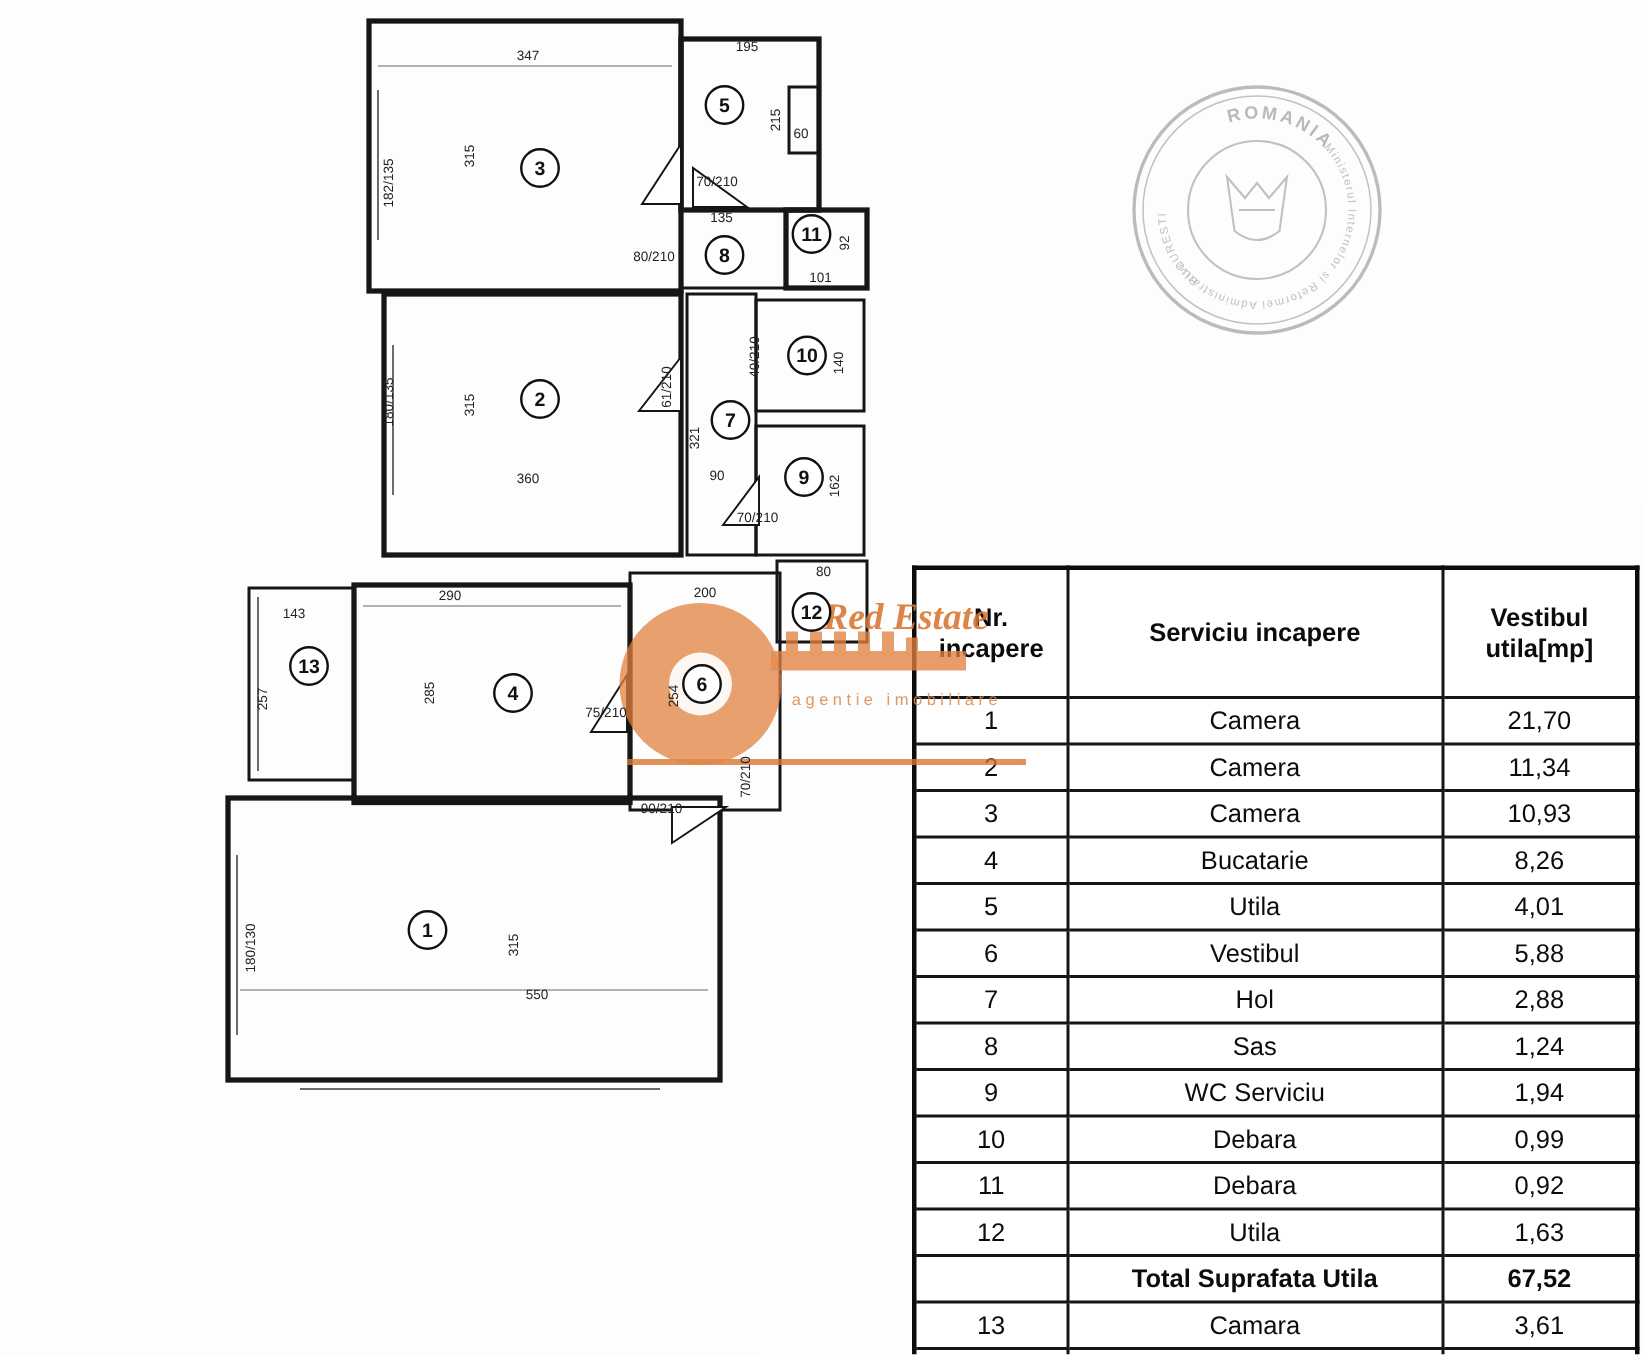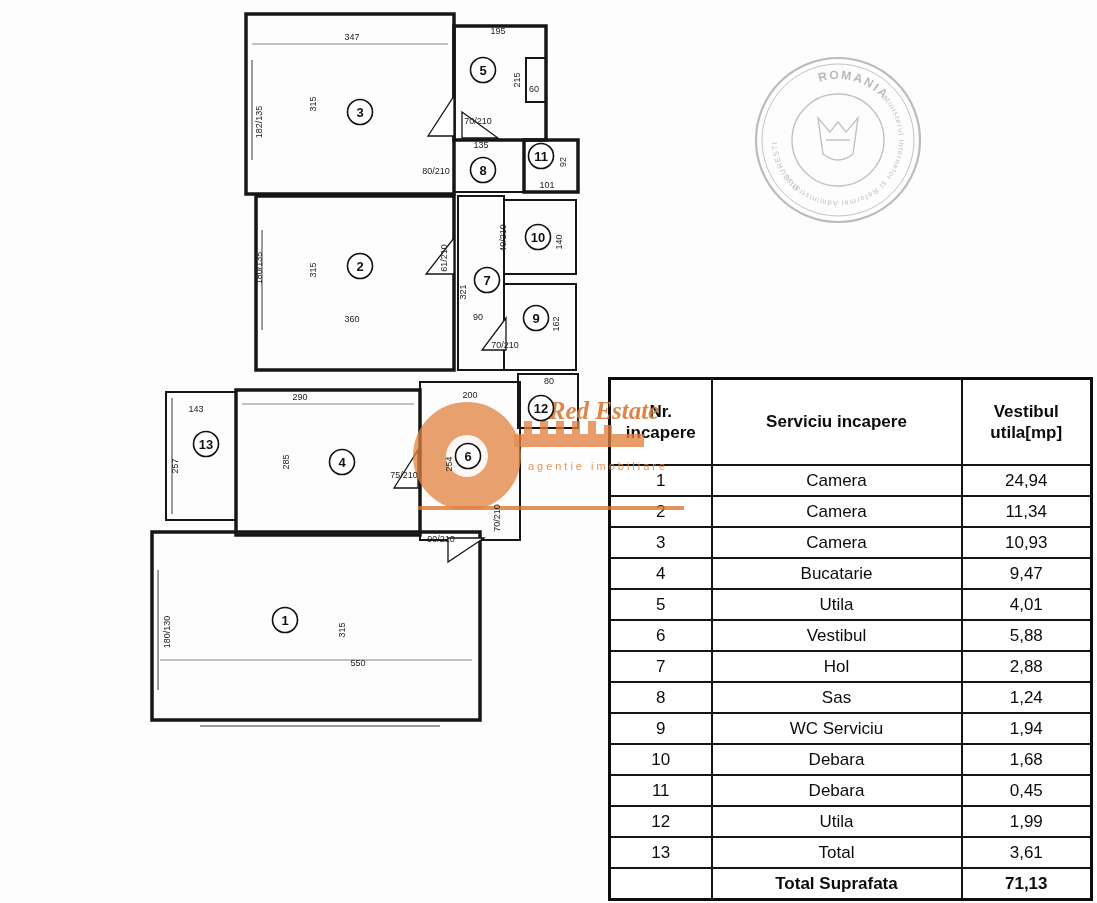--- a/index.html
+++ b/index.html
@@ -46,36 +46,36 @@
 incapere</th>
         <th>Serviciu incapere</th>
         <th>Vestibul
 utila[mp]</th>
       </tr>
     </thead>
     <tbody>
         <tr>
           <td>1</td>
           <td>Camera</td>
-          <td>24,94</td>
+          <td>21,70</td>
         </tr>
         <tr>
           <td>2</td>
           <td>Camera</td>
           <td>11,34</td>
         </tr>
         <tr>
           <td>3</td>
           <td>Camera</td>
           <td>10,93</td>
         </tr>
         <tr>
           <td>4</td>
           <td>Bucatarie</td>
-          <td>9,47</td>
+          <td>8,26</td>
         </tr>
         <tr>
           <td>5</td>
           <td>Utila</td>
           <td>4,01</td>
         </tr>
         <tr>
           <td>6</td>
           <td>Vestibul</td>
           <td>5,88</td>
@@ -91,35 +91,40 @@
           <td>1,24</td>
         </tr>
         <tr>
           <td>9</td>
           <td>WC Serviciu</td>
           <td>1,94</td>
         </tr>
         <tr>
           <td>10</td>
           <td>Debara</td>
-          <td>1,68</td>
+          <td>0,99</td>
         </tr>
         <tr>
           <td>11</td>
           <td>Debara</td>
-          <td>0,45</td>
+          <td>0,92</td>
         </tr>
         <tr>
           <td>12</td>
           <td>Utila</td>
-          <td>1,99</td>
+          <td>1,63</td>
+        </tr>
+        <tr class="total">
+          <td></td>
+          <td>Total Suprafata Utila</td>
+          <td>67,52</td>
         </tr>
         <tr>
           <td>13</td>
-          <td>Total</td>
+          <td>Camara</td>
           <td>3,61</td>
         </tr>
         <tr class="total">
           <td></td>
           <td>Total Suprafata</td>
           <td>71,13</td>
         </tr>
       </tbody>
   </table>
 

